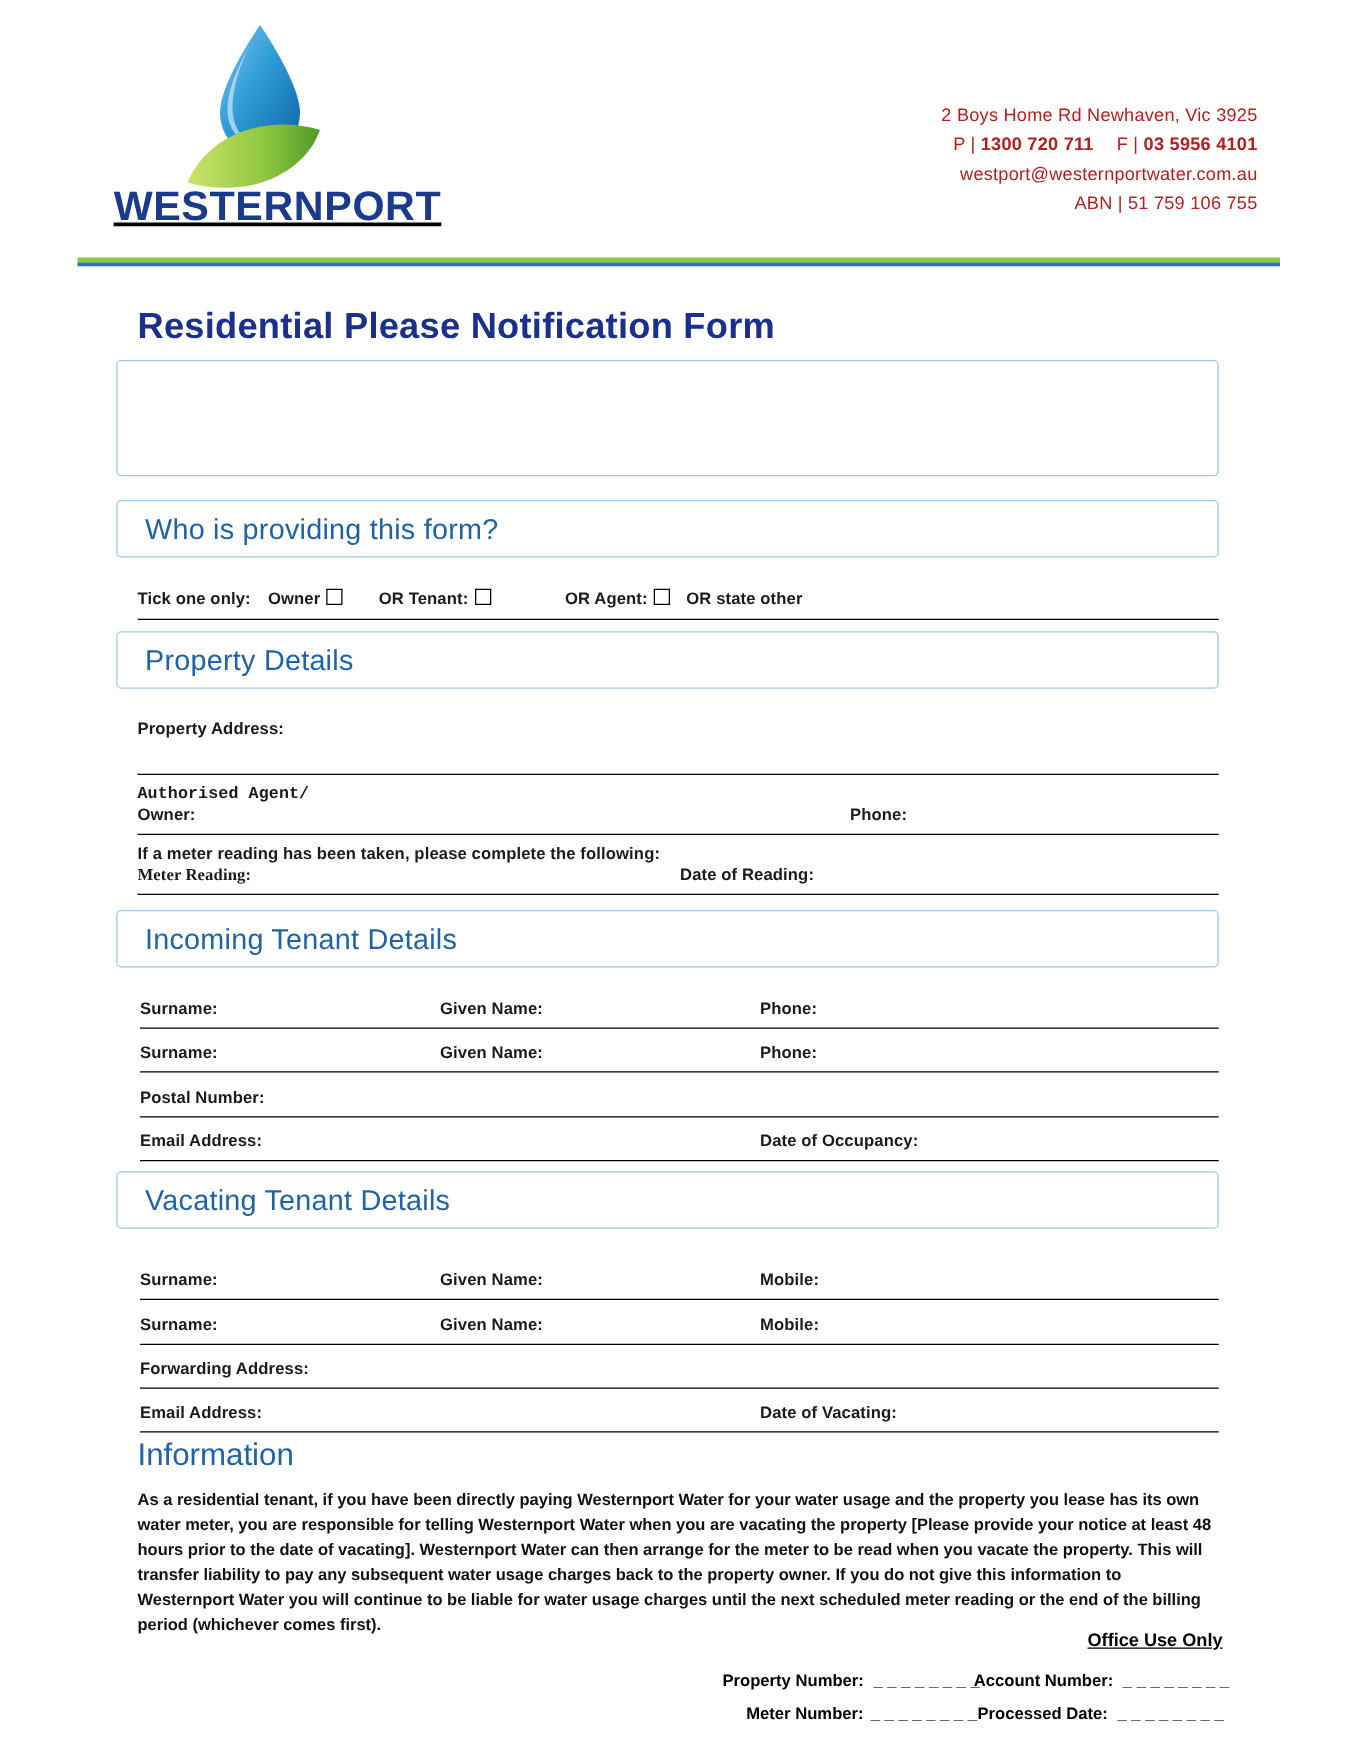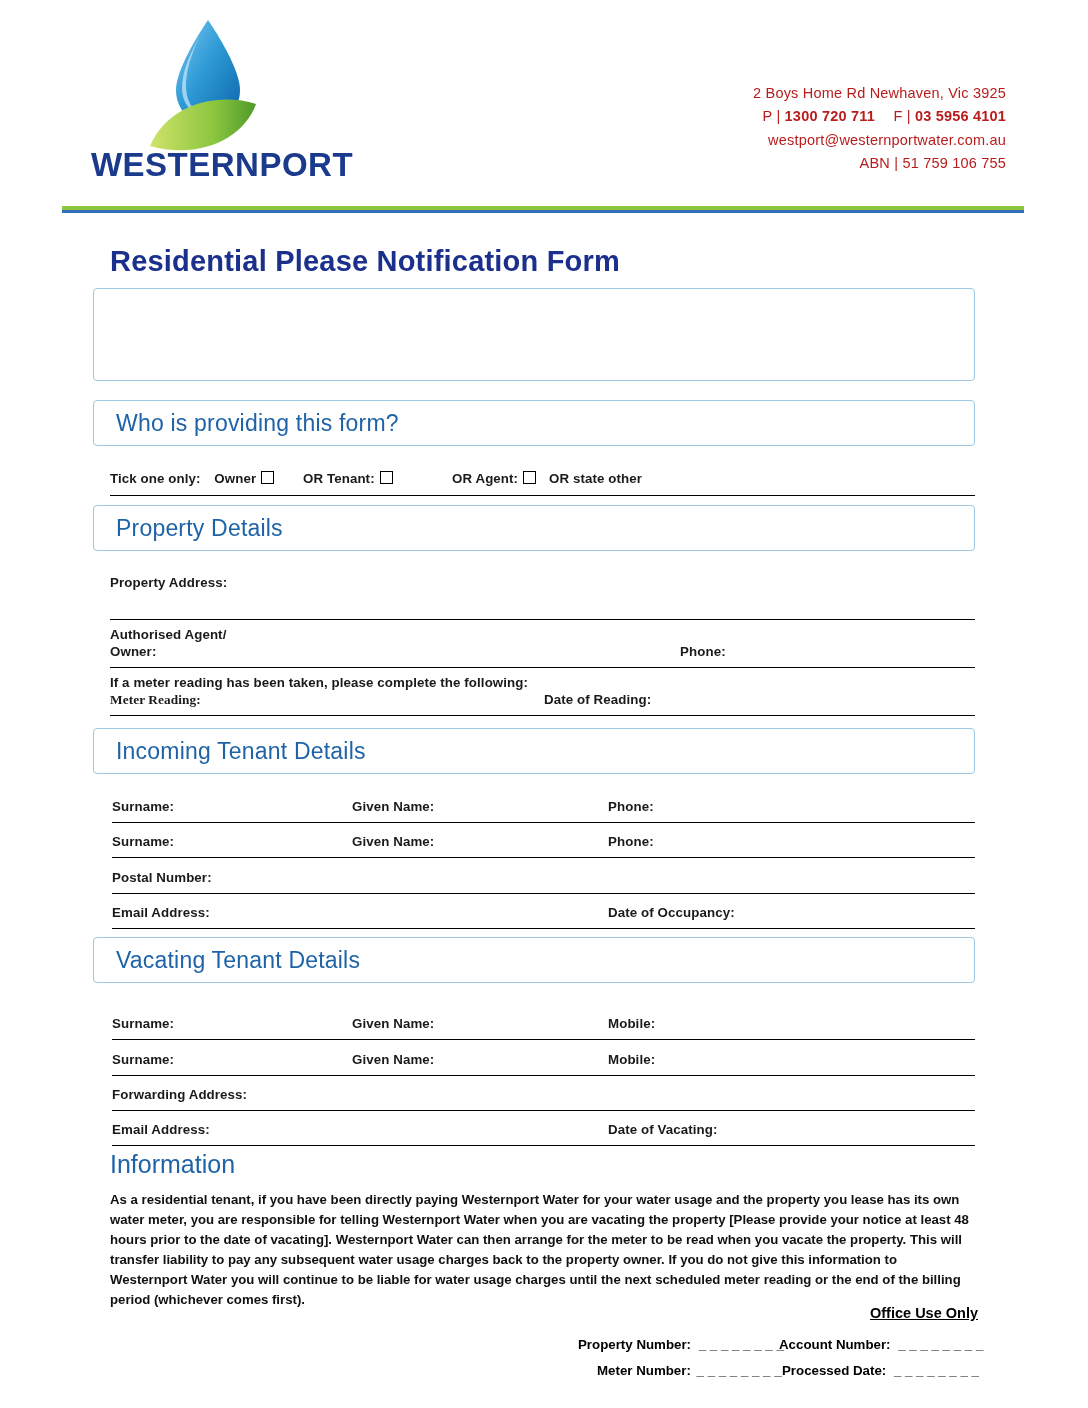--- a/index.html
+++ b/index.html
@@ -47,20 +47,21 @@
     top: 88px;
     width: 110px;
     height: 56px;
   }
   .logo-text {
     position: absolute;
     left: 0px;
     top: 138px;
     width: 320px;
     text-align: center;
+    text-decoration: underline;
   }
   .logo-main {
     font-family: "Liberation Sans", sans-serif;
     font-weight: bold;
     font-size: 33px;
     letter-spacing: 0.5px;
     color: #1b3a8c;
     line-height: 1;
   }
   .logo-sub {
@@ -282,21 +283,21 @@
     </div>
     <div class="lbl" style="left:549px; top:256px;">OR state other</div>
     <div class="field-line" style="left:110px; top:280px; width:865px;"></div>
 
     <div class="roundbox sechead" style="top:290px;">
       <span>Property Details</span>
     </div>
     <div class="lbl" style="left:110px; top:360px;">Property Address:</div>
     <div class="field-line" style="left:110px; top:404px; width:865px;"></div>
 
-    <div class="lbl" style="left:110px; top:412px;">Authorised Agent/</div>
+    <div class="lbl" style="left:110px; top:412px;font-family:Liberation Mono, monospace;">Authorised Agent/</div>
     <div class="lbl" style="left:110px; top:429px;">Owner:</div>
     <div class="lbl" style="left:680px; top:429px;">Phone:</div>
     <div class="field-line" style="left:110px; top:452px; width:865px;"></div>
 
     <div class="lbl" style="left:110px; top:460px;">If a meter reading has been taken, please complete the following:</div>
     <div class="lbl" style="left:110px; top:477px;font-family:Liberation Serif, serif;">Meter Reading:</div>
     <div class="lbl" style="left:544px; top:477px;">Date of Reading:</div>
     <div class="field-line" style="left:110px; top:500px; width:865px;"></div>
 
     <div class="roundbox sechead" style="top:513px;">

